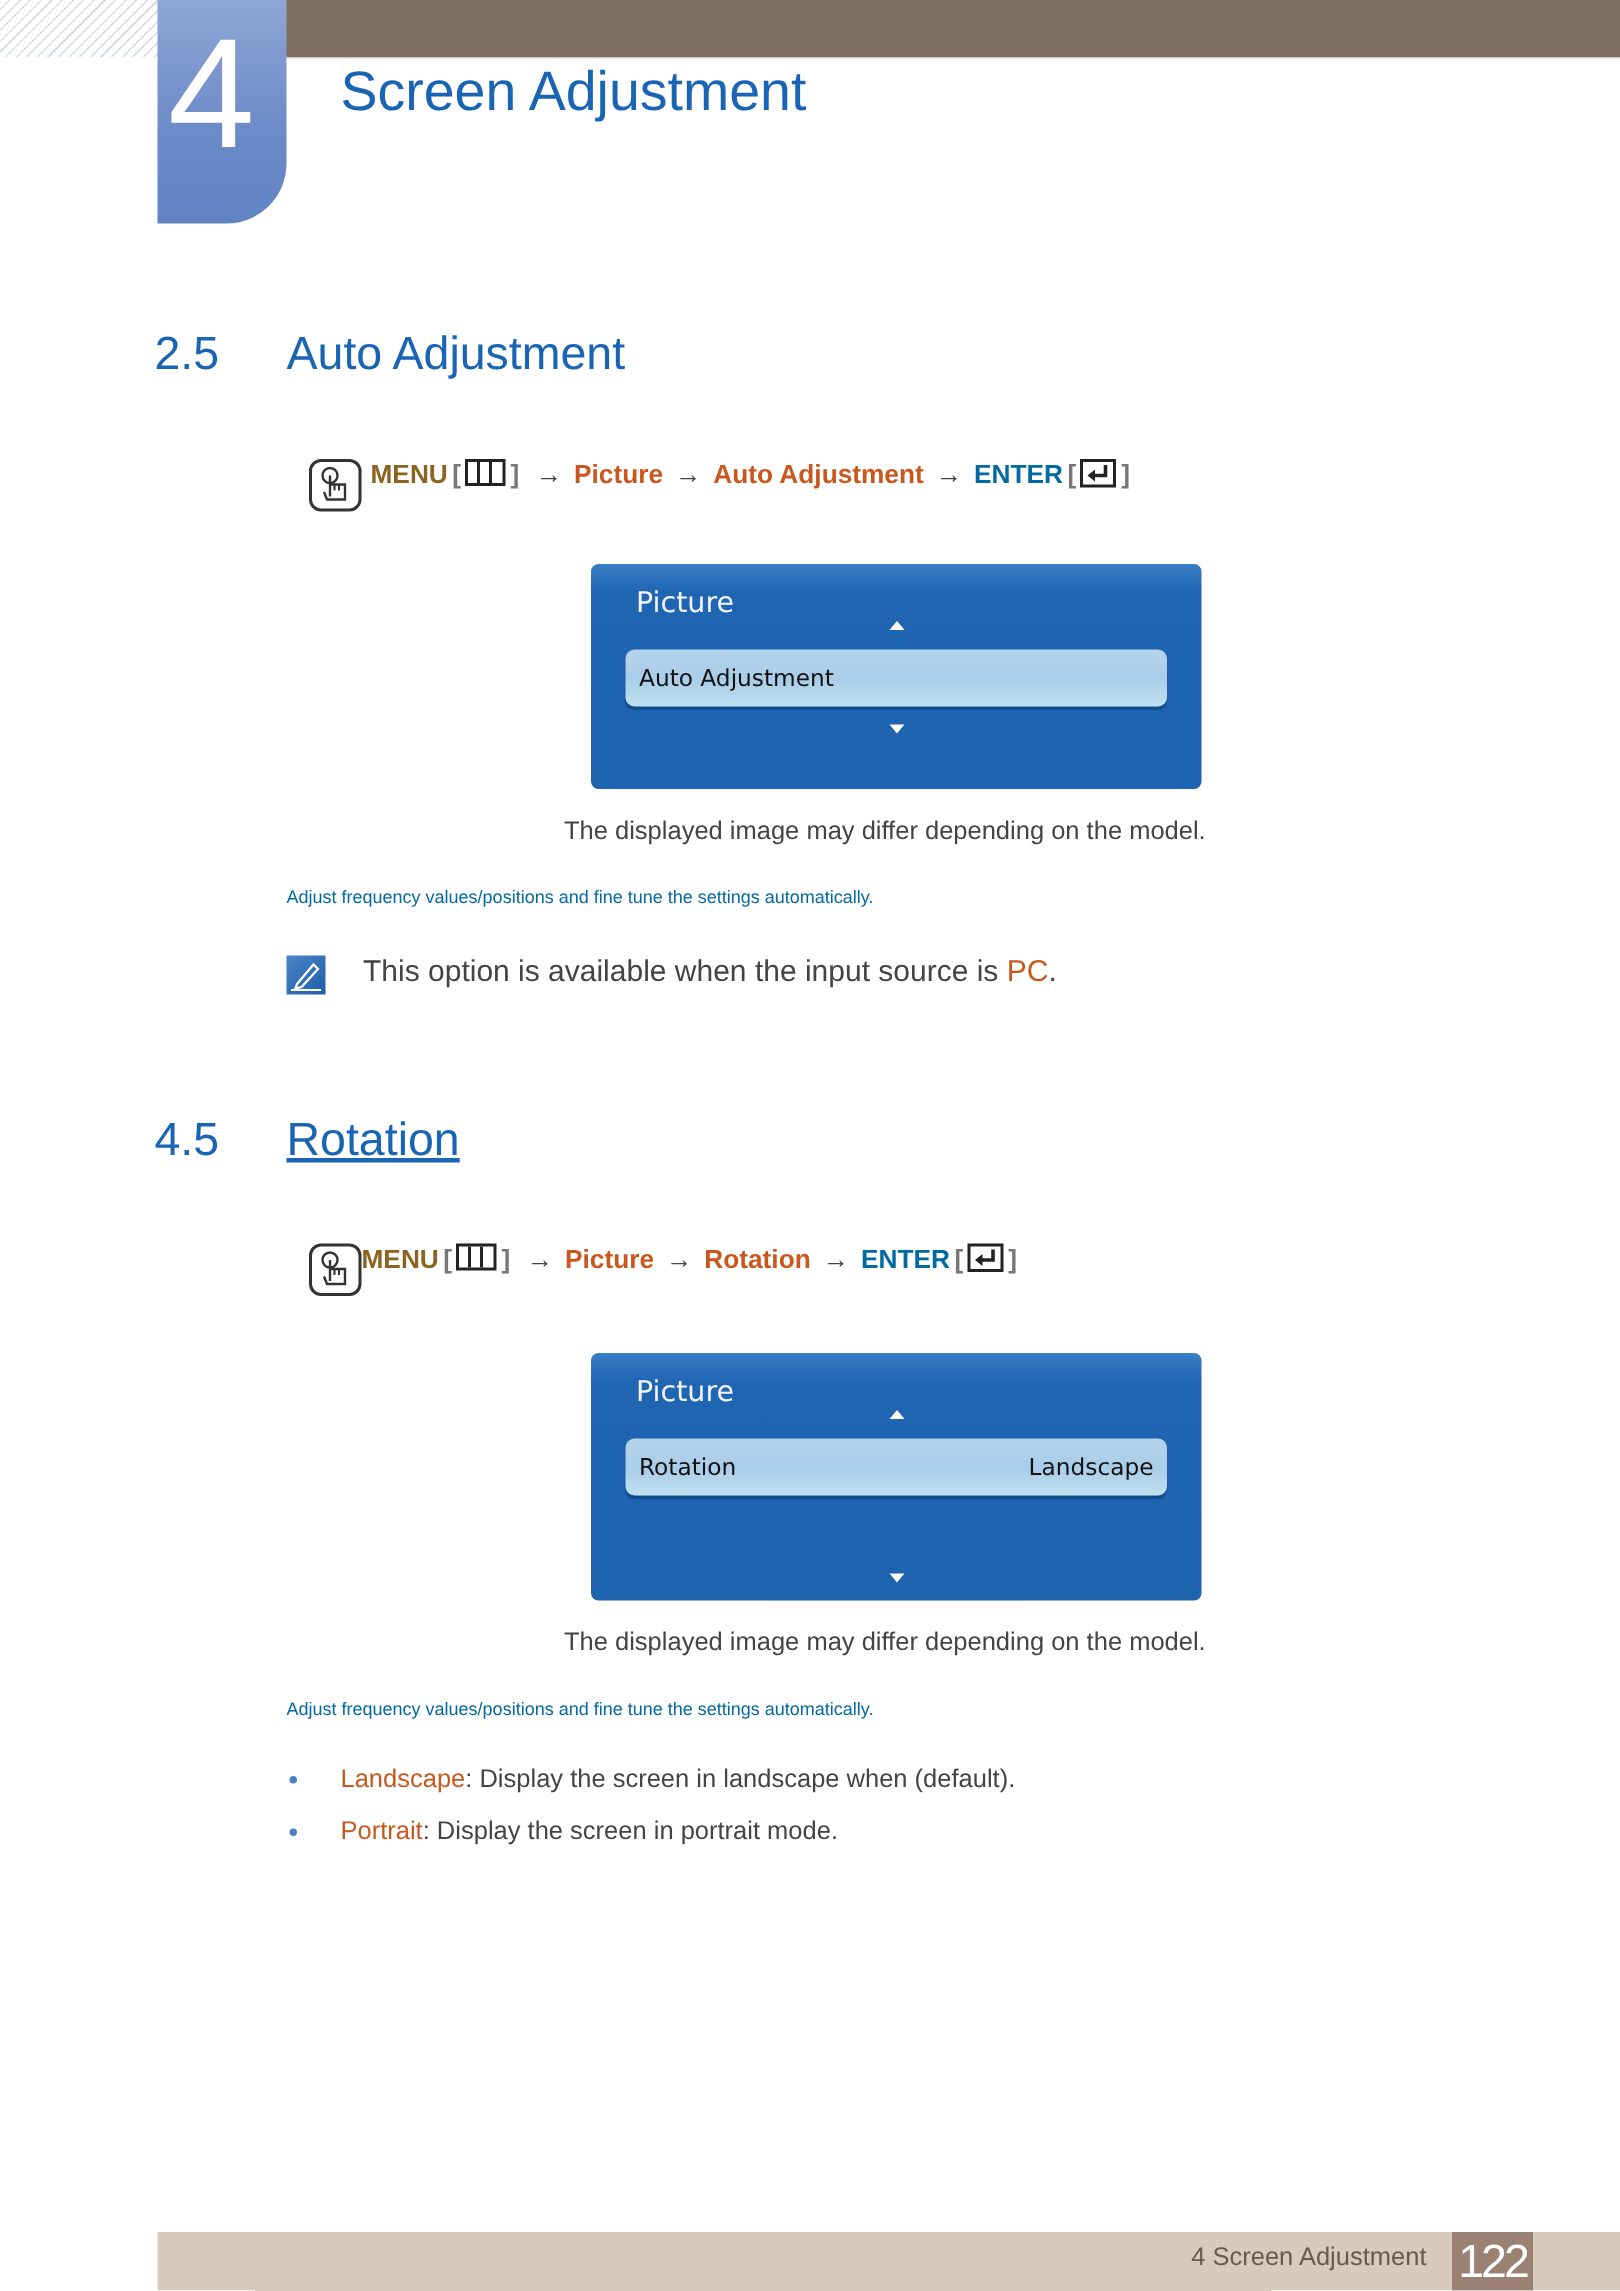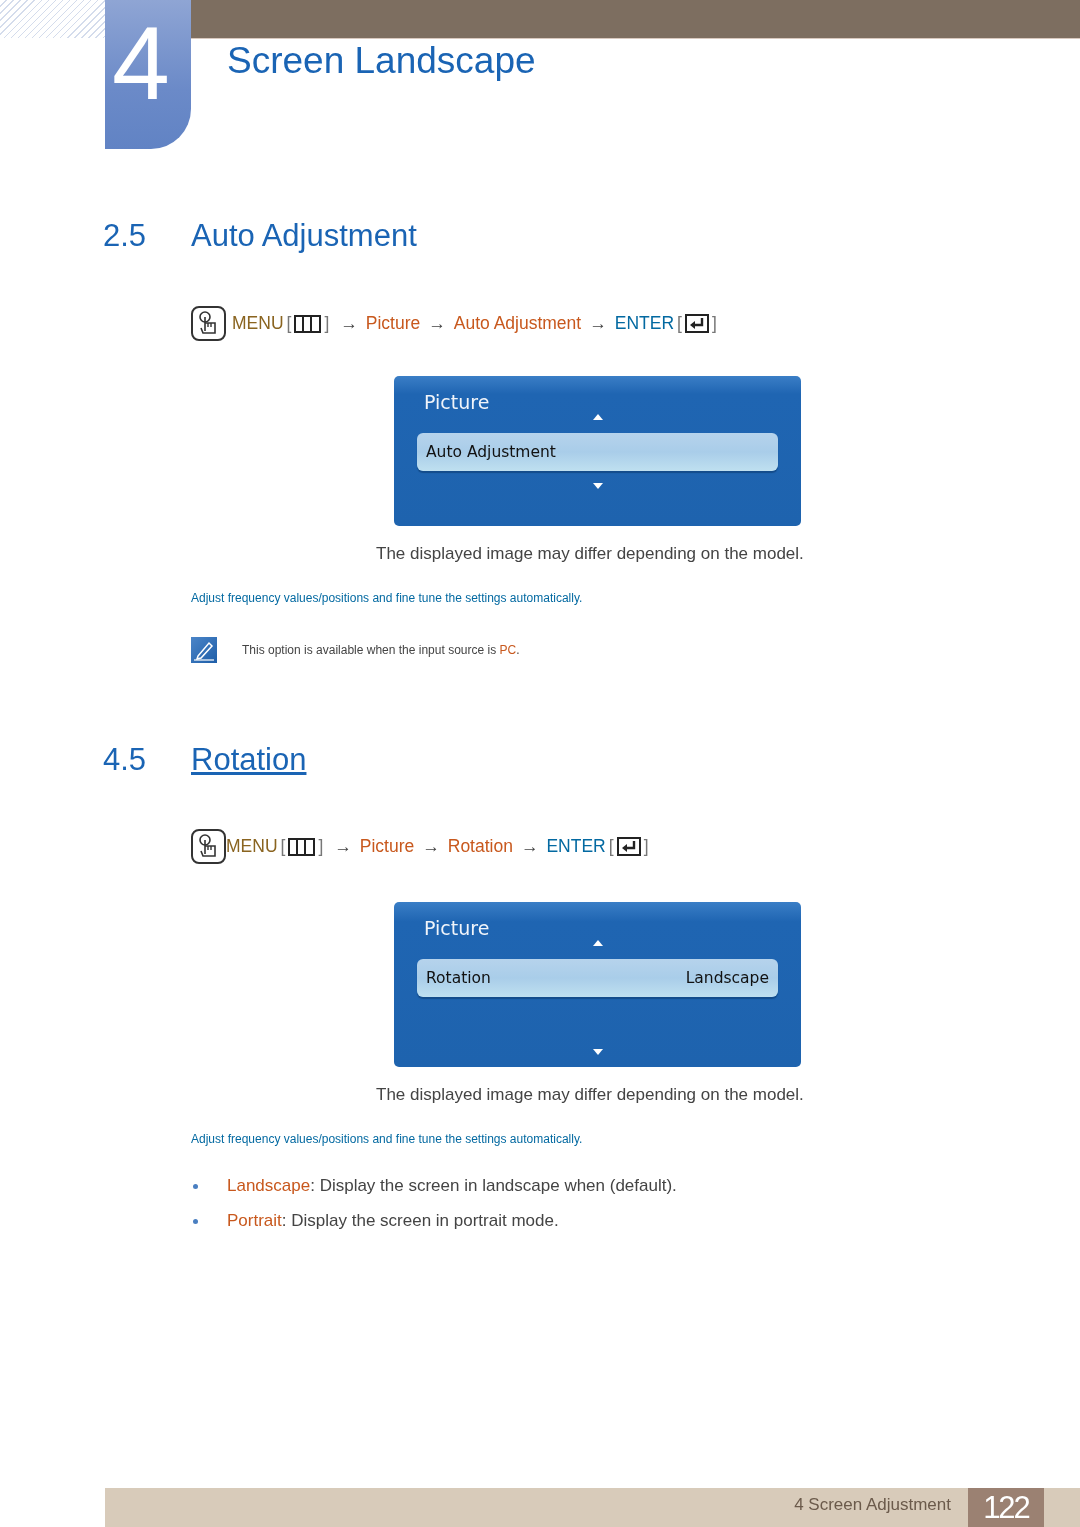--- a/index.html
+++ b/index.html
@@ -13,21 +13,21 @@
   .chapter-tab { position: absolute; left: 105px; top: 0; width: 86px; height: 149px;
     background: linear-gradient(180deg, #8fa5d4 0%, #6b8ac8 60%, #6183c4 100%);
     border-bottom-right-radius: 40px; }
   .chapter-num { position: absolute; left: 105px; top: 8px; width: 72px; text-align: center;
     font-size: 104px; color: #ffffff; font-weight: 400; line-height: 110px; }
   .chapter-title { position: absolute; left: 227px; top: 40px; font-size: 37px; color: #1a64b4; }
 
   .section-heading { position: absolute; left: 103px; font-size: 31px; color: #1a64b4; }
   .section-heading .num { display: inline-block; width: 88px; }
 
-  .menu-path { position: absolute; left: 191px; display: flex; align-items: center; font-size: 17.5px; }
+  .menu-path { position: absolute; left: 206px; display: flex; align-items: flex-start; font-size: 17.5px; font-weight: bold; }
   .menu-path .hand-icon { width: 35px; height: 35px; border: 2px solid #333; border-radius: 8px; margin-right: 6px; position: relative; background: #fff; }
   .menu-path .hand-icon svg { position: absolute; left: 4px; top: 3px; }
   .mp-menu { color: #8a6420; }
   .mp-bracket { color: #777; margin: 0 3px; }
   .mp-arrow { color: #444; margin: 0 8px; }
   .mp-link { color: #c8581d; }
   .mp-enter { color: #0369a1; }
   .menu-grid-icon { display: inline-block; width: 27px; height: 18px; border: 2px solid #222; position: relative; vertical-align: middle; }
   .menu-grid-icon::before, .menu-grid-icon::after { content: ""; position: absolute; top: 0; bottom: 0; width: 2px; background: #222; }
   .menu-grid-icon::before { left: 6px; }
@@ -40,40 +40,40 @@
   .osd-up { position: absolute; left: 199px; width: 0; height: 0; border-left: 5px solid transparent; border-right: 5px solid transparent; border-bottom: 6px solid #fff; }
   .osd-down { position: absolute; left: 199px; width: 0; height: 0; border-left: 5px solid transparent; border-right: 5px solid transparent; border-top: 6px solid #fff; }
   .osd-item { position: absolute; left: 23px; width: 361px; height: 38px; border-radius: 6px;
     display: flex; justify-content: space-between; align-items: center; padding: 0 9px;
     font-family: "DejaVu Sans", sans-serif; font-size: 15.5px; }
   .osd-item.sel { background: linear-gradient(180deg, #b6d3ec 0%, #a9cde9 50%, #bfe0f0 100%); color: #111; box-shadow: 0 2px 1px #134c8b; }
   .osd-item.unsel { background: linear-gradient(180deg, #4f8ccc 0%, #3d7cc0 100%); color: #dbe8f6; box-shadow: 0 2px 1px #134c8b; }
 
   .caption { position: absolute; left: 376px; font-size: 17px; color: #444; }
   .body-text { position: absolute; left: 191px; font-size: 12px; color: #0369a1; }
-  .note { position: absolute; left: 191px; display: flex; align-items: center; font-size: 12px; color: #444; }
+  .note { position: absolute; left: 191px; display: flex; font-size: 20px; color: #444; }
   .note-icon { width: 26px; height: 26px; background: linear-gradient(135deg, #4b85c8, #1e5ea8); margin-right: 25px; position: relative; }
   .accent { color: #c8581d; }
 
   .bullet { position: absolute; left: 193px; font-size: 17px; color: #444; display: flex; align-items: center; }
   .bullet .dot { width: 5px; height: 5px; border-radius: 50%; background: #4a7fc1; margin-right: 29px; }
 
   .footer-bar { position: absolute; left: 105px; top: 1488px; width: 975px; height: 39px; background: #d8cbba; }
   .footer-text { position: absolute; right: 129px; top: 1495px; font-size: 17px; color: #6b5a4b; }
-  .footer-page { position: absolute; left: 968px; top: 1488px; width: 76px; height: 39px; background: #9b8172; color: #fff; font-size: 31px; text-align: center; line-height: 39px; letter-spacing: -2px; }
+  .footer-page { position: absolute; left: 968px; top: 1488px; width: 54px; height: 39px; background: #9b8172; color: #fff; font-size: 31px; text-align: center; line-height: 39px; letter-spacing: -2px; }
 </style>
 </head>
 <body>
 
 <div class="hatch"></div>
 <div class="top-bar"></div>
 <div class="top-bar-line"></div>
 <div class="chapter-tab"></div>
 <div class="chapter-num">4</div>
-<div class="chapter-title">Screen Landscape</div>
+<div class="chapter-title">Screen Adjustment</div>
 
 <div class="section-heading" style="top:218px;">
   <span class="num">2.5</span><span>Auto Adjustment</span>
 </div>
 
 <div class="menu-path" style="top:306px;">
   <span class="hand-icon">
     <svg width="24" height="26" viewBox="0 0 24 26">
         <circle cx="8" cy="6" r="5" fill="none" stroke="#333" stroke-width="1.6"></circle>
         <path d="M8 6 V20 M8 12 H18 V22 H6 L4 17" fill="none" stroke="#333" stroke-width="1.6"></path>

